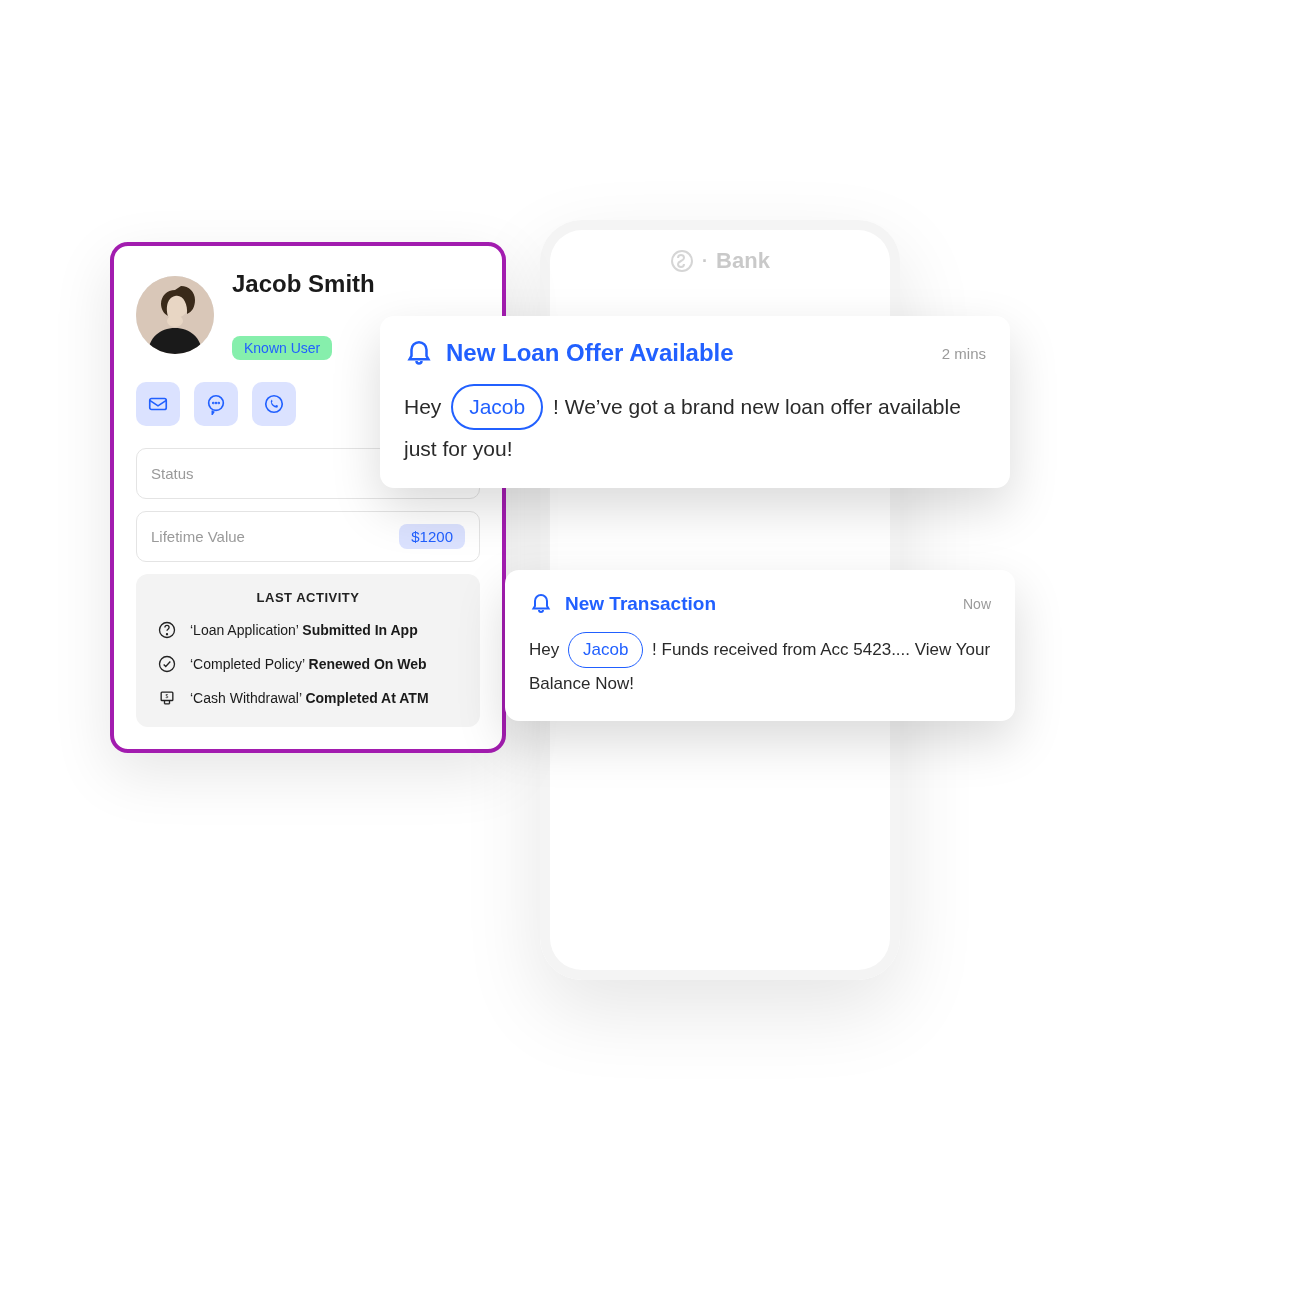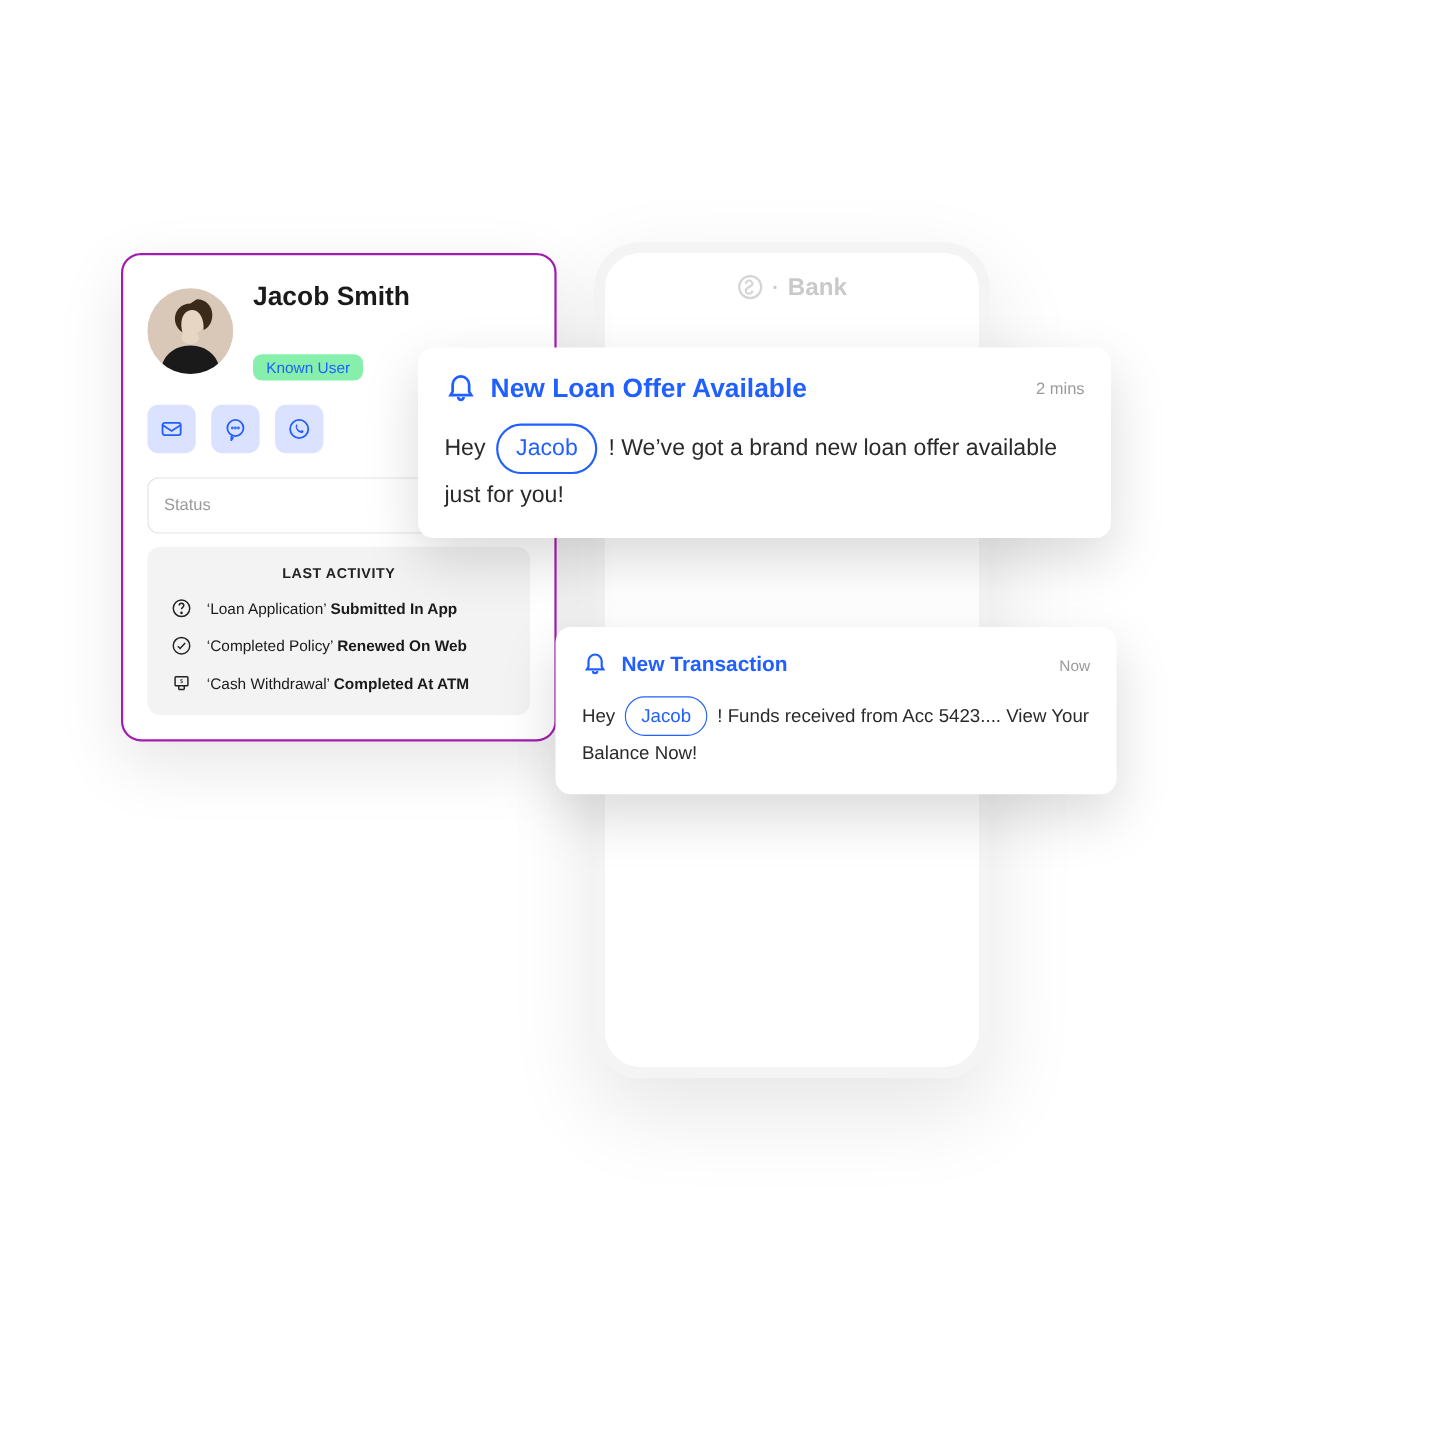--- a/index.html
+++ b/index.html
@@ -61,25 +61,25 @@
   .phone-tab .ti { width:48px; height:48px; margin:0 auto 6px; display:flex; align-items:center; justify-content:center;}
   .phone-tab .ti svg { stroke:#a7b5ff; fill:none; stroke-width:1.5; }
   .phone-tab .viewbtn {
     margin:6px auto 0; width:60px; height:22px; border:1px solid #b9c7ff; border-radius:11px;
     font-size:11px; color:#7d97ff; display:flex; align-items:center; justify-content:center;
   }
 
   
   .profile {
     position:absolute;
-    left: 0; top: 10px;
+    left: 0; top: 22px;
     width: 396px;
     background:#fff;
     border-radius: 18px;
-    border: 2px solid #a21caf;
+    border: 4px solid #a21caf;
     box-shadow: var(--shadow);
     padding: 24px 22px 22px;
   }
   .profile-head { display:flex; align-items:center; gap:18px; margin-bottom:22px;}
   .avatar {
     width:78px; height:78px; border-radius:50%; overflow:hidden; background:#e2e2e2; flex:0 0 78px;
   }
   .avatar svg { width:100%; height:100%; display:block; }
   .profile-name { font-size:24px; font-weight:700; color:var(--text-dark); margin-bottom:6px;}
   .badge {
@@ -230,20 +230,24 @@
             <circle cx="12" cy="12" r="9"></circle>
             <path d="M8.5 9c0 4 3 7 7 7l1-2-2-1-1 1c-2-1-3-2-4-4l1-1-1-2z" fill="#2160ff" stroke="none"></path>
           </svg>
         </div>
     </div>
 
     <div class="stat-row">
       <span class="stat-label">Status</span>
       <span class="stat-pill">L</span>
     </div>
+    <div class="stat-row">
+      <span class="stat-label">Lifetime Value</span>
+      <span class="stat-pill">$1200</span>
+    </div>
 
     <div class="last-activity">
       <div class="la-title">LAST ACTIVITY</div>
       <div class="la-item">
         <span class="la-icon">
             <svg viewBox="0 0 24 24">
               <circle cx="12" cy="12" r="9"></circle>
               <path d="M9.5 9a2.5 2.5 0 115 0c0 2-2.5 2-2.5 4"></path>
               <circle cx="12" cy="17" r="0.6" fill="#222"></circle>
             </svg>

